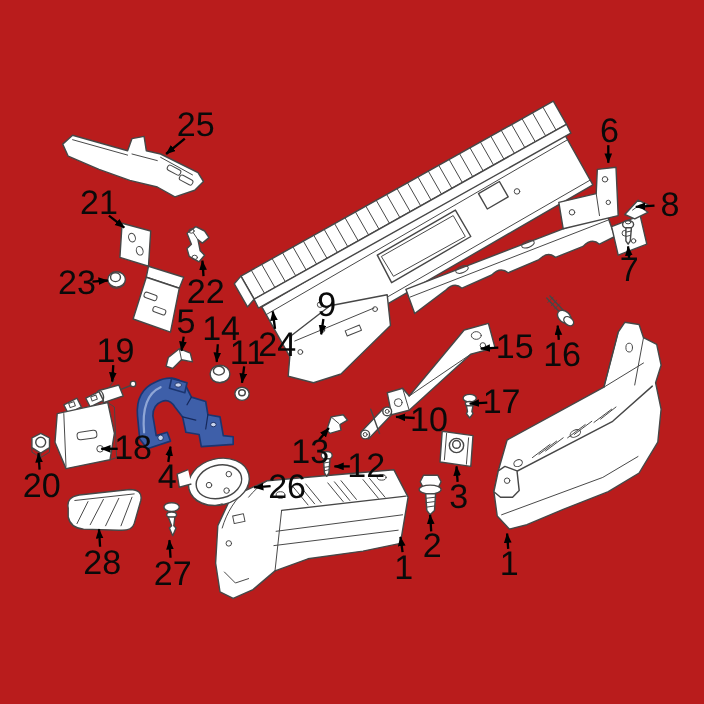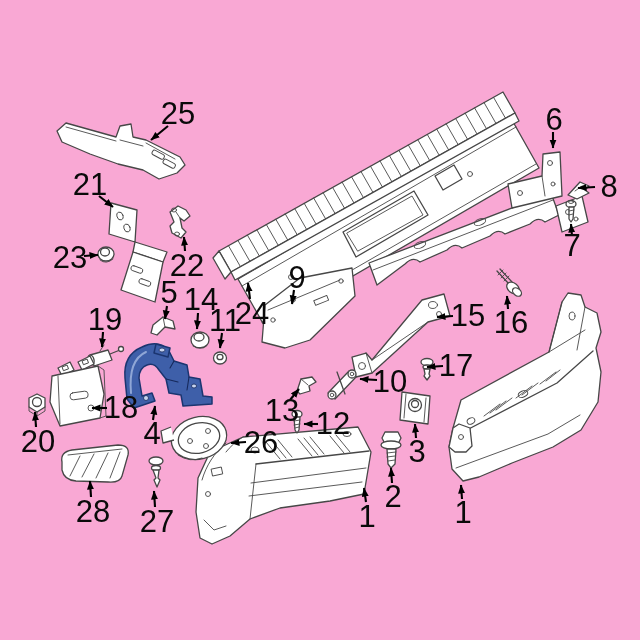--- a/index.html
+++ b/index.html
@@ -1,16 +1,16 @@
 <!DOCTYPE html>
 <html><head>
 <meta charset="utf-8">
 <style>
   html,body{margin:0;padding:0;background:#fff;}
-  .stage{width:640px;height:640px;position:relative;background:#f9a8d4;overflow:hidden;}
+  .stage{width:640px;height:640px;position:relative;background:#b91c1c;overflow:hidden;}
   svg{display:block;}
   .ln{fill:none;stroke:#474747;stroke-width:1.3;stroke-linejoin:round;stroke-linecap:round;}
   .fw{fill:#ffffff;stroke:#474747;stroke-width:1.3;stroke-linejoin:round;}
   .thin{stroke-width:0.9;}
   .part-label{font-family:"Liberation Sans",sans-serif;font-size:31px;fill:#0a0a0a;
               text-anchor:middle;dominant-baseline:central;}
   .callout-arrow{stroke:#000;stroke-width:2.1;fill:none;}
   .blue{fill:#3e5fa9;stroke:#1b3570;stroke-width:1.5;stroke-linejoin:round;}
   .bluehl{stroke:#8fa6d6;fill:none;stroke-width:2;stroke-linecap:round;}
   .bluedk{stroke:#16295c;fill:none;stroke-width:1.1;stroke-linecap:round;}

